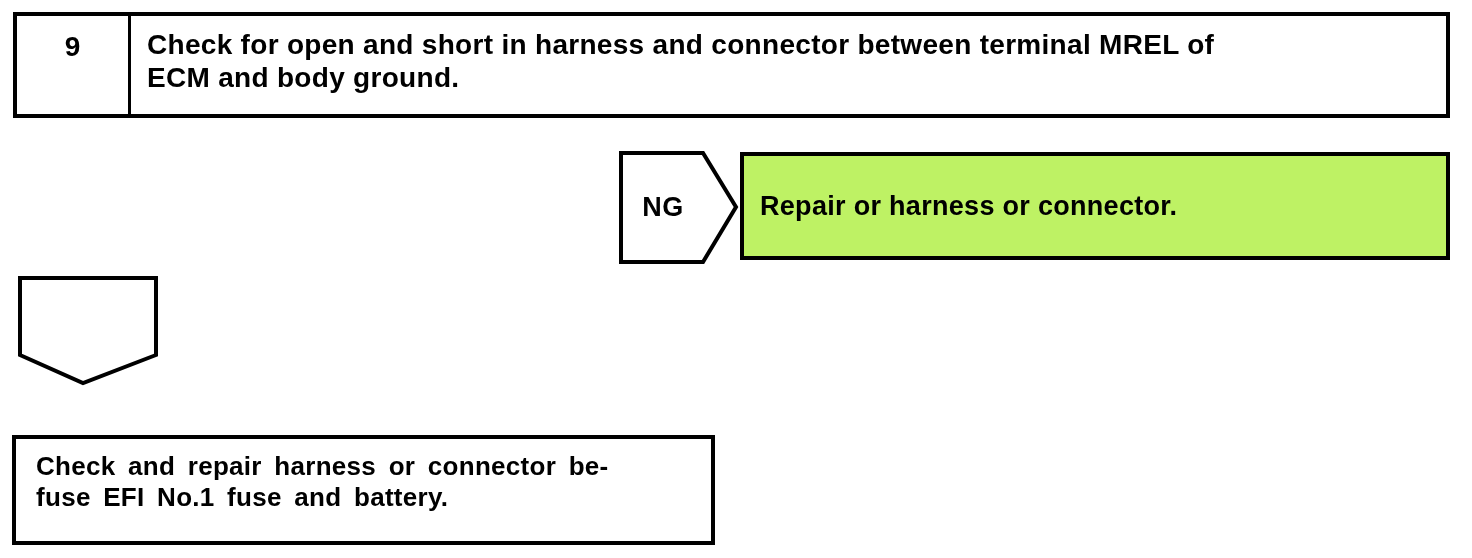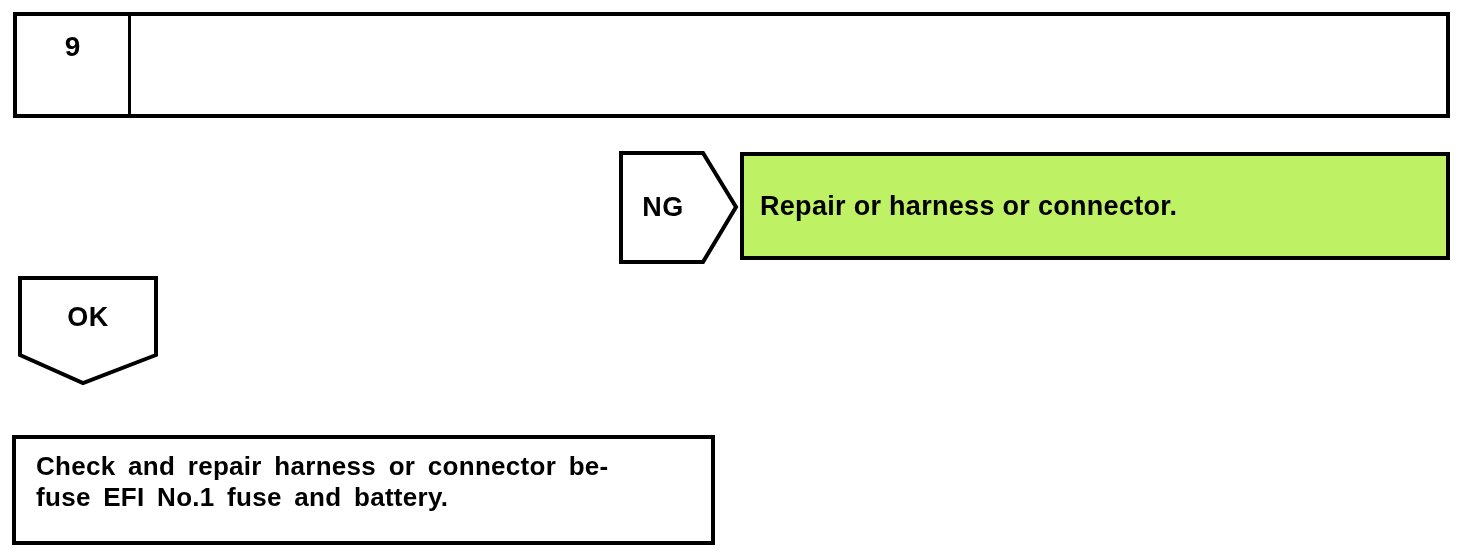--- a/index.html
+++ b/index.html
@@ -77,38 +77,41 @@
     background: #fff;
   }
 </style>
 </head>
 <body>
 
 <div class="page">
 
   <div class="step-box">
     <div class="step-number">9</div>
+    <div class="step-text">
+      <span class="line">Check for open and short in harness and connector between terminal MREL of</span>
+      <span class="line">ECM and body ground.</span>
+    </div>
   </div>
 
   <div class="pent ng-pent">
     <svg width="120" height="113" viewBox="0 0 120 113">
       <polygon points="2,2 84,2 117,56 84,111 2,111" fill="#ffffff" stroke="#000000" stroke-width="4" stroke-linejoin="miter"></polygon>
     </svg>
     <span class="pent-label">NG</span>
   </div>
 
   <div class="repair-box">
     <span>Repair or harness or connector.</span>
   </div>
 
   <div class="pent ok-pent">
     <svg width="142" height="110" viewBox="0 0 142 110">
       <polygon points="2,2 138,2 138,79 65,107 2,79" fill="#ffffff" stroke="#000000" stroke-width="4" stroke-linejoin="miter"></polygon>
     </svg>
-    <span class="pent-label">OK</span>
   </div>
 
   <div class="result-box">
     <span class="line">Check and repair harness or connector be-</span>
     <span class="line">fuse EFI No.1 fuse and battery.</span>
   </div>
 
 </div>
 
 </body></html>

